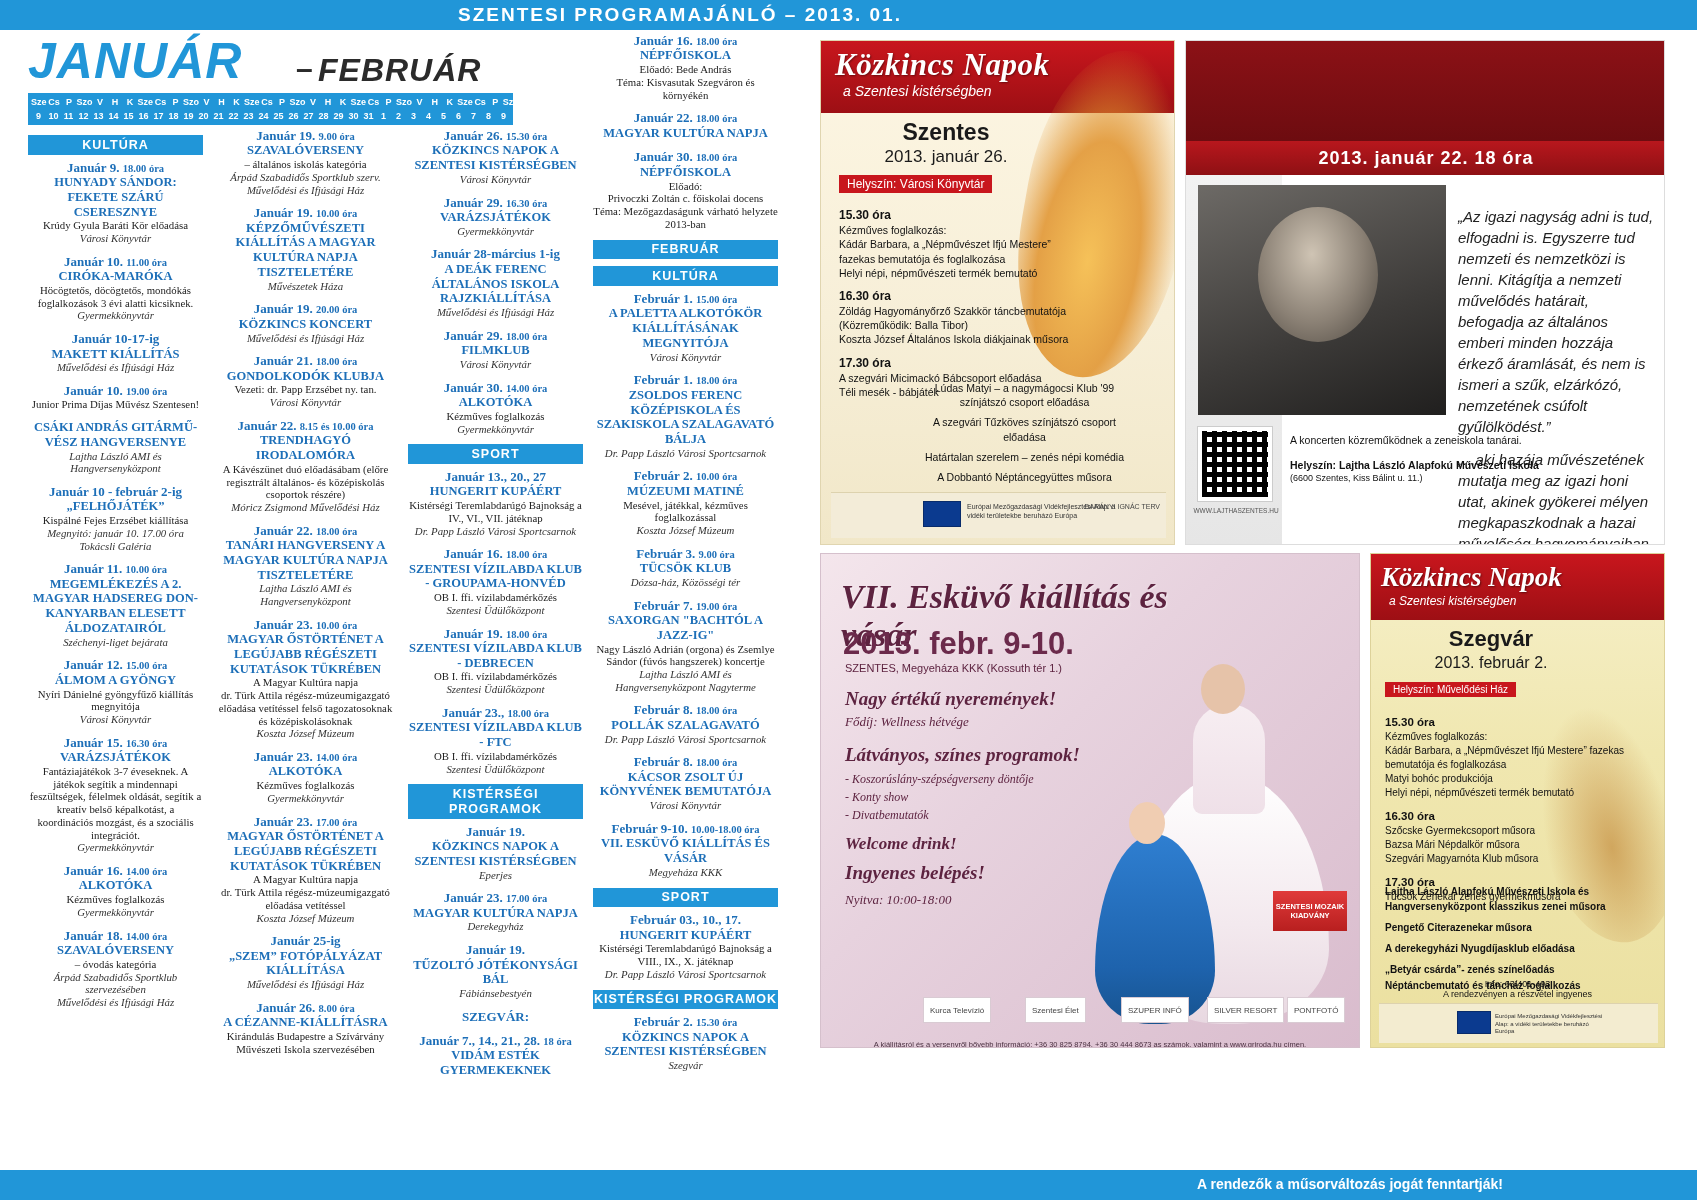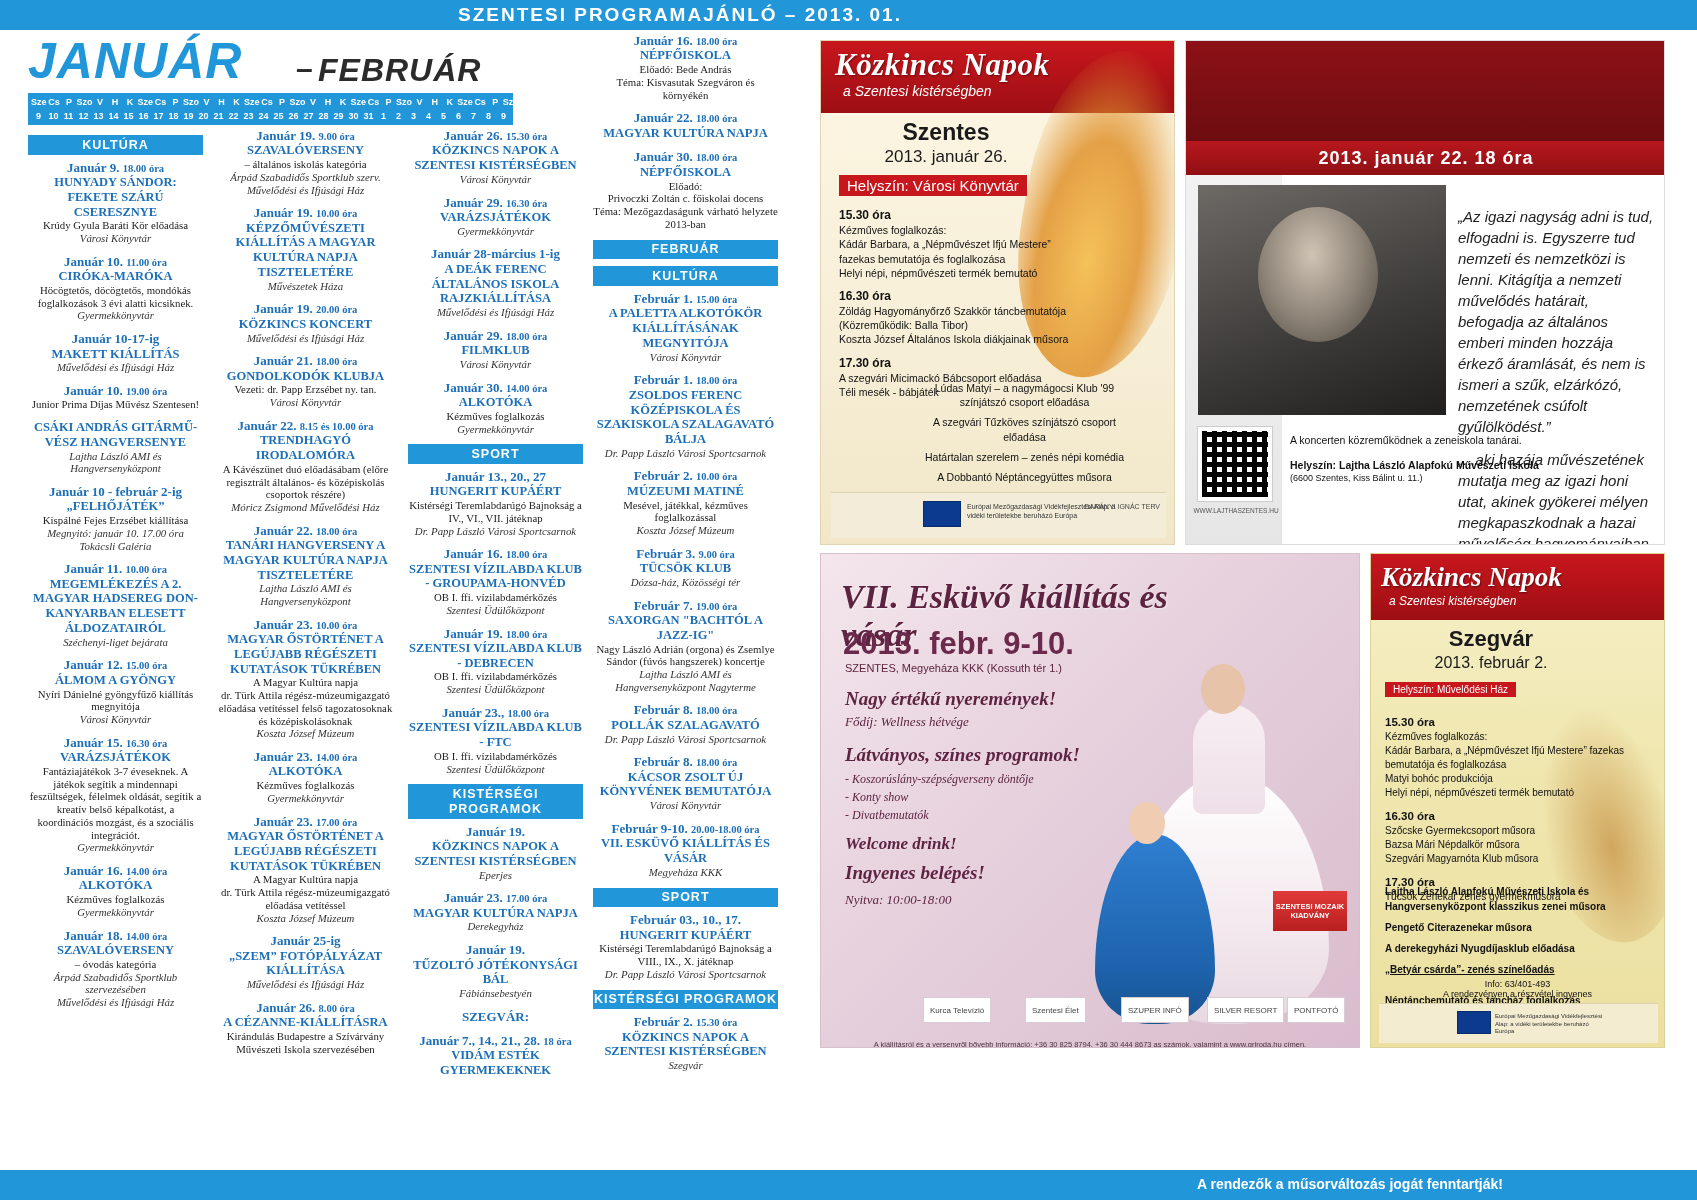--- a/index.html
+++ b/index.html
@@ -101,21 +101,21 @@
   .p1 .kk { position:absolute; left:14px; top:6px; color:#fff;
         font-family:"Liberation Serif", serif; font-style:italic; font-weight:bold;
         font-size:31px; letter-spacing:0.5px; text-shadow:1px 1px 2px rgba(0,0,0,.4);}
   .p1 .kk2 { position:absolute; left:22px; top:42px; color:#fff;
         font-family:"Liberation Sans", sans-serif; font-size:14px; font-style:italic;}
   .p1 .city { position:absolute; left:0; top:78px; width:250px; text-align:center;
         font-family:"Liberation Sans", sans-serif; font-weight:bold; font-size:23px; color:#1a1a1a;}
   .p1 .date { position:absolute; left:0; top:106px; width:250px; text-align:center;
         font-family:"Liberation Sans", sans-serif; font-size:17px; color:#1a1a1a;}
   .p1 .helyszin { position:absolute; left:18px; top:134px; background:#c8161d; color:#fff;
-        font-family:"Liberation Sans", sans-serif; font-size:15px; padding:2px 8px;}
+        font-family:"Liberation Sans", sans-serif; font-size:12px; padding:2px 8px;}
   .p1 .body { position:absolute; left:18px; top:158px; width:250px;
         font-family:"Liberation Sans", sans-serif; font-size:10.5px; color:#111; line-height:1.35;}
   .p1 .t { font-weight:bold; font-size:12px; margin-top:8px; }
   .p1 .box { position:absolute; left:96px; top:340px; width:215px;
         font-family:"Liberation Sans", sans-serif; font-size:10.5px; text-align:center; line-height:1.35;}
   .p1 .info { position:absolute; left:96px; top:470px; width:215px; text-align:center;
         font-family:"Liberation Sans", sans-serif; font-size:9.5px;}
   .p1 .guitar { position:absolute; right:-10px; top:8px; width:160px; height:330px;
         background:radial-gradient(ellipse at 45% 65%, #f5b942 0%, #e0922c 40%, rgba(224,146,44,0) 72%);
         opacity:.85; transform:rotate(10deg); border-radius:50%/45%; }
@@ -616,21 +616,21 @@
         <div class="when">Február 8. <span class="hour">18.00 óra</span></div>
         <div class="what">POLLÁK SZALAGAVATÓ</div>
         <div class="place">Dr. Papp László Városi Sportcsarnok</div>
       </div>
       <div class="ev">
         <div class="when">Február 8. <span class="hour">18.00 óra</span></div>
         <div class="what">KÁCSOR ZSOLT ÚJ KÖNYVÉNEK BEMUTATÓJA</div>
         <div class="place">Városi Könyvtár</div>
       </div>
       <div class="ev">
-        <div class="when">Február 9-10. <span class="hour">20.00-18.00 óra</span></div>
+        <div class="when">Február 9-10. <span class="hour">10.00-18.00 óra</span></div>
         <div class="what">VII. ESKÜVŐ KIÁLLÍTÁS ÉS VÁSÁR</div>
         <div class="place">Megyeháza KKK</div>
       </div>
     </div>
   <div class="sechead">SPORT</div>
   <div id="col4-sport">
       <div class="ev">
         <div class="when">Február 03., 10., 17. </div>
         <div class="what">HUNGERIT KUPÁÉRT</div>
         <div class="desc">Kistérségi Teremlabdarúgó Bajnokság a</div>
@@ -758,21 +758,21 @@
       <div>Szőcske Gyermekcsoport műsora</div>
       <div>Bazsa Mári Népdalkör műsora</div>
       <div>Szegvári Magyarnóta Klub műsora</div>
       <div class="t">17.30 óra</div>
       <div>Tücsök Zenekar zenés gyermekműsora</div>
     </div>
   <div class="extra" id="p4-extra">
       <div style="margin-bottom: 6px;">Lajtha László Alapfokú Művészeti Iskola és Hangversenyközpont klasszikus zenei műsora</div>
       <div style="margin-bottom: 6px;">Pengető Citerazenekar műsora</div>
       <div style="margin-bottom: 6px;">A derekegyházi Nyugdíjasklub előadása</div>
-      <div style="margin-bottom: 16px; text-decoration: underline;">„Betyár csárda”- zenés színelőadás</div>
+      <div style="margin-bottom: 1px;">„Betyár csárda”- zenés színelőadás</div>
       <div style="margin-bottom: 6px;">Néptáncbemutató és táncház foglalkozás</div>
     </div>
   <div class="info">
     <div>Info: 63/401-493</div>
     <div>A rendezvényen a részvétel ingyenes</div>
   </div>
   <div class="eu">
     <div class="flag"></div>
     <div class="eutext">Európai Mezőgazdasági Vidékfejlesztési Alap: a vidéki területekbe beruházó Európa</div>
   </div>

